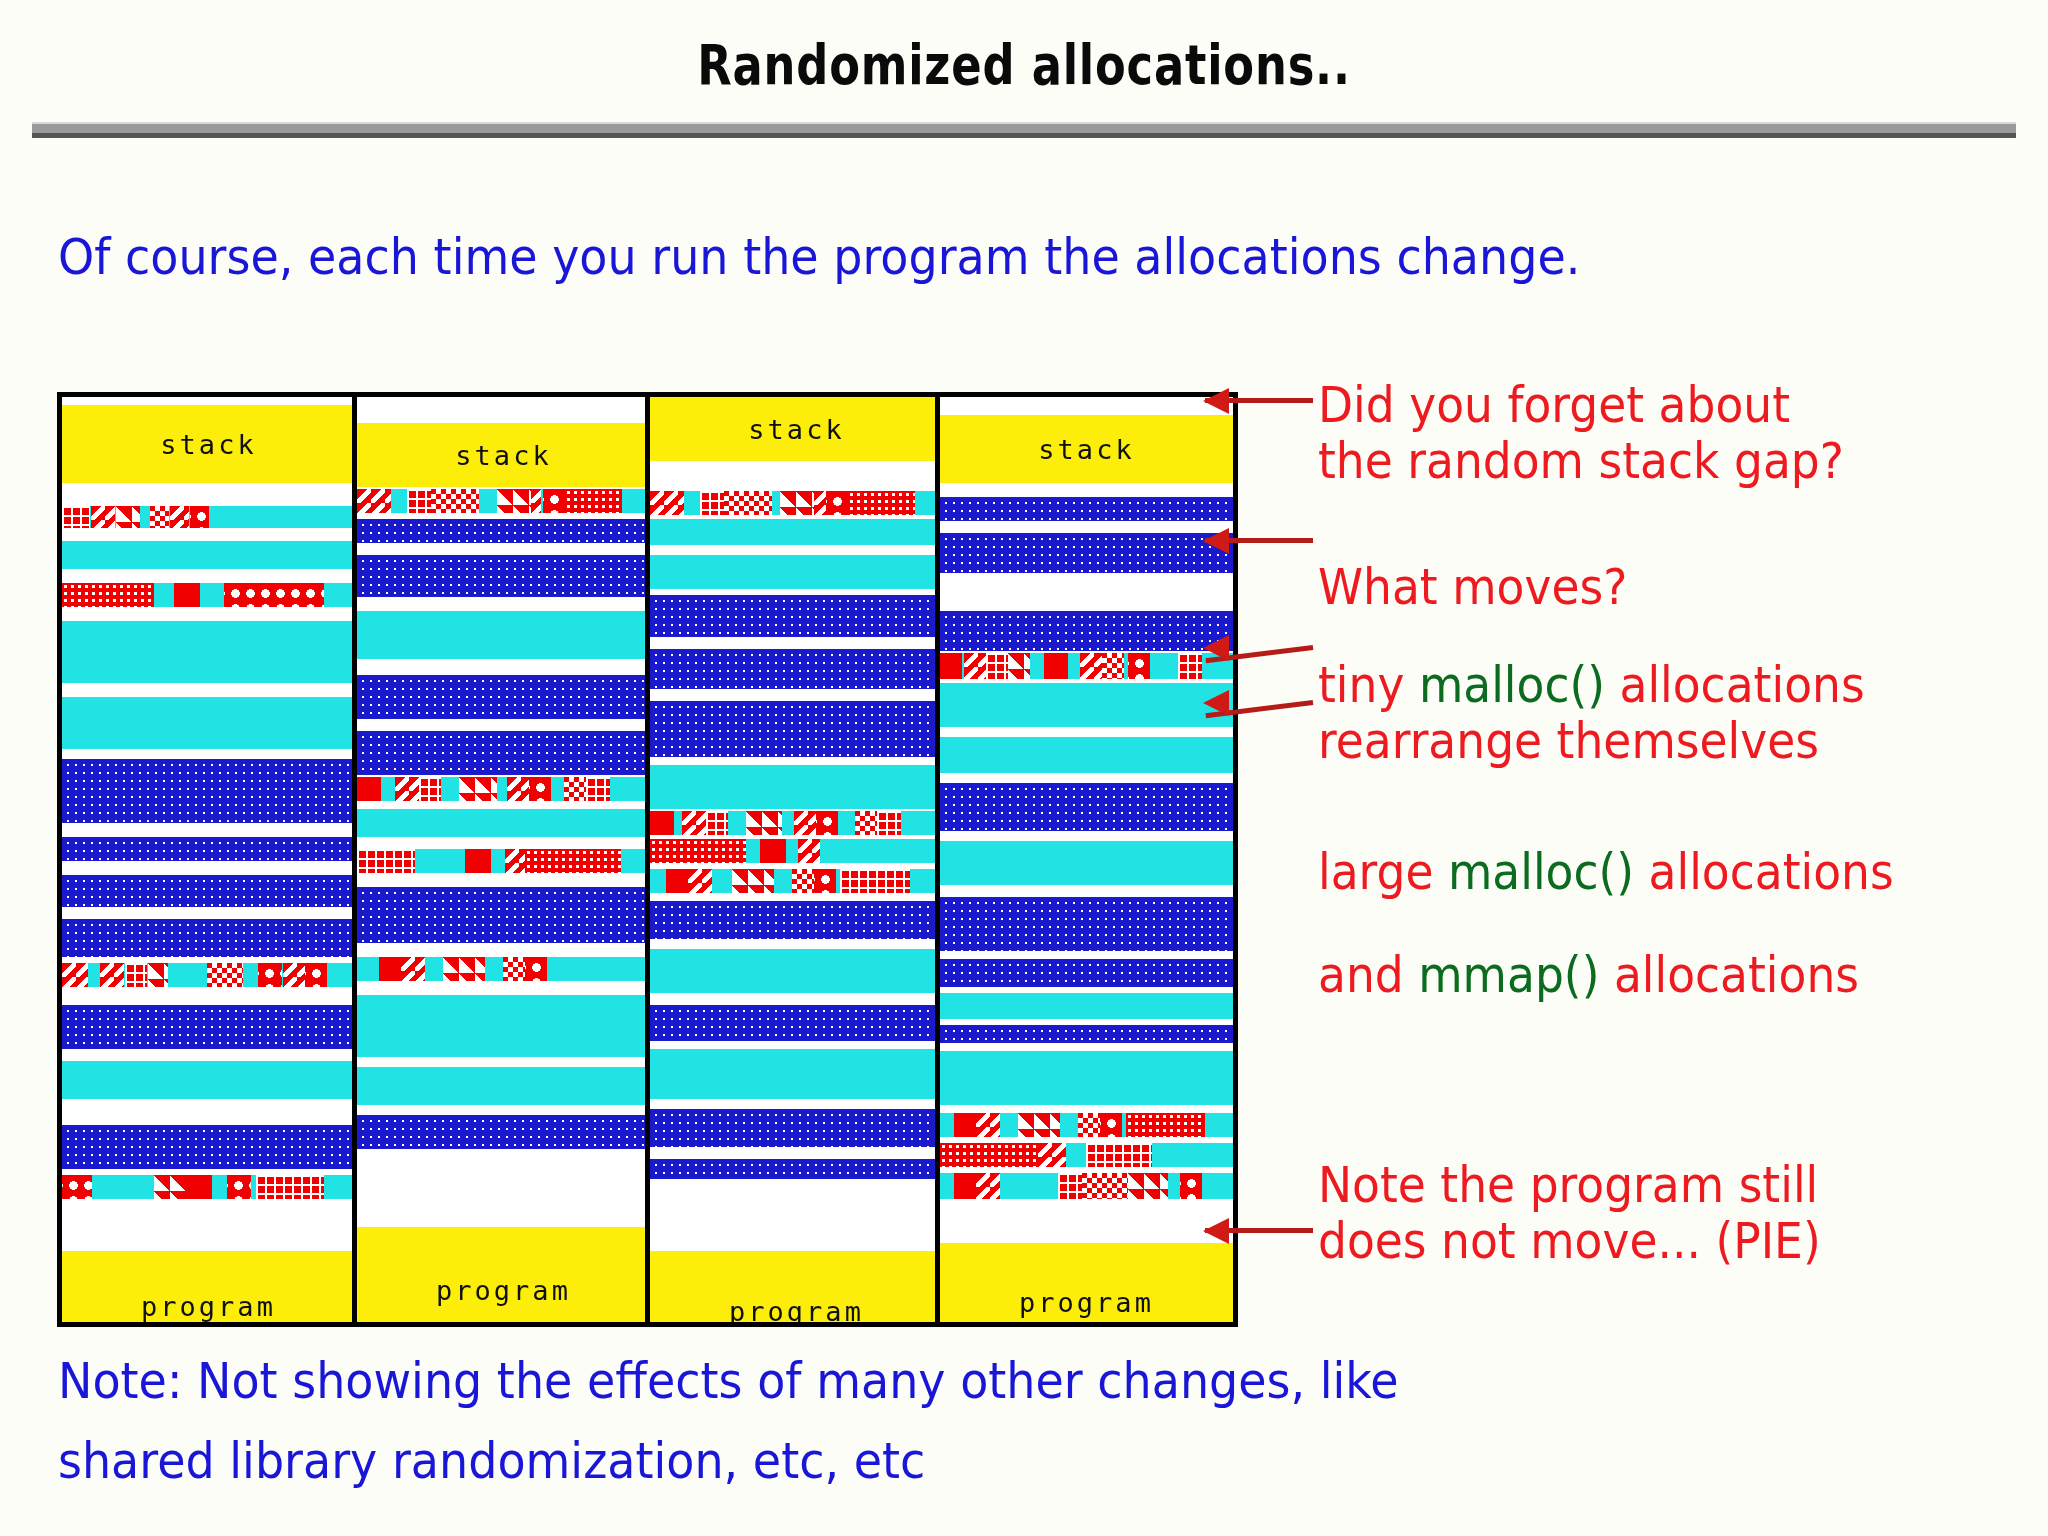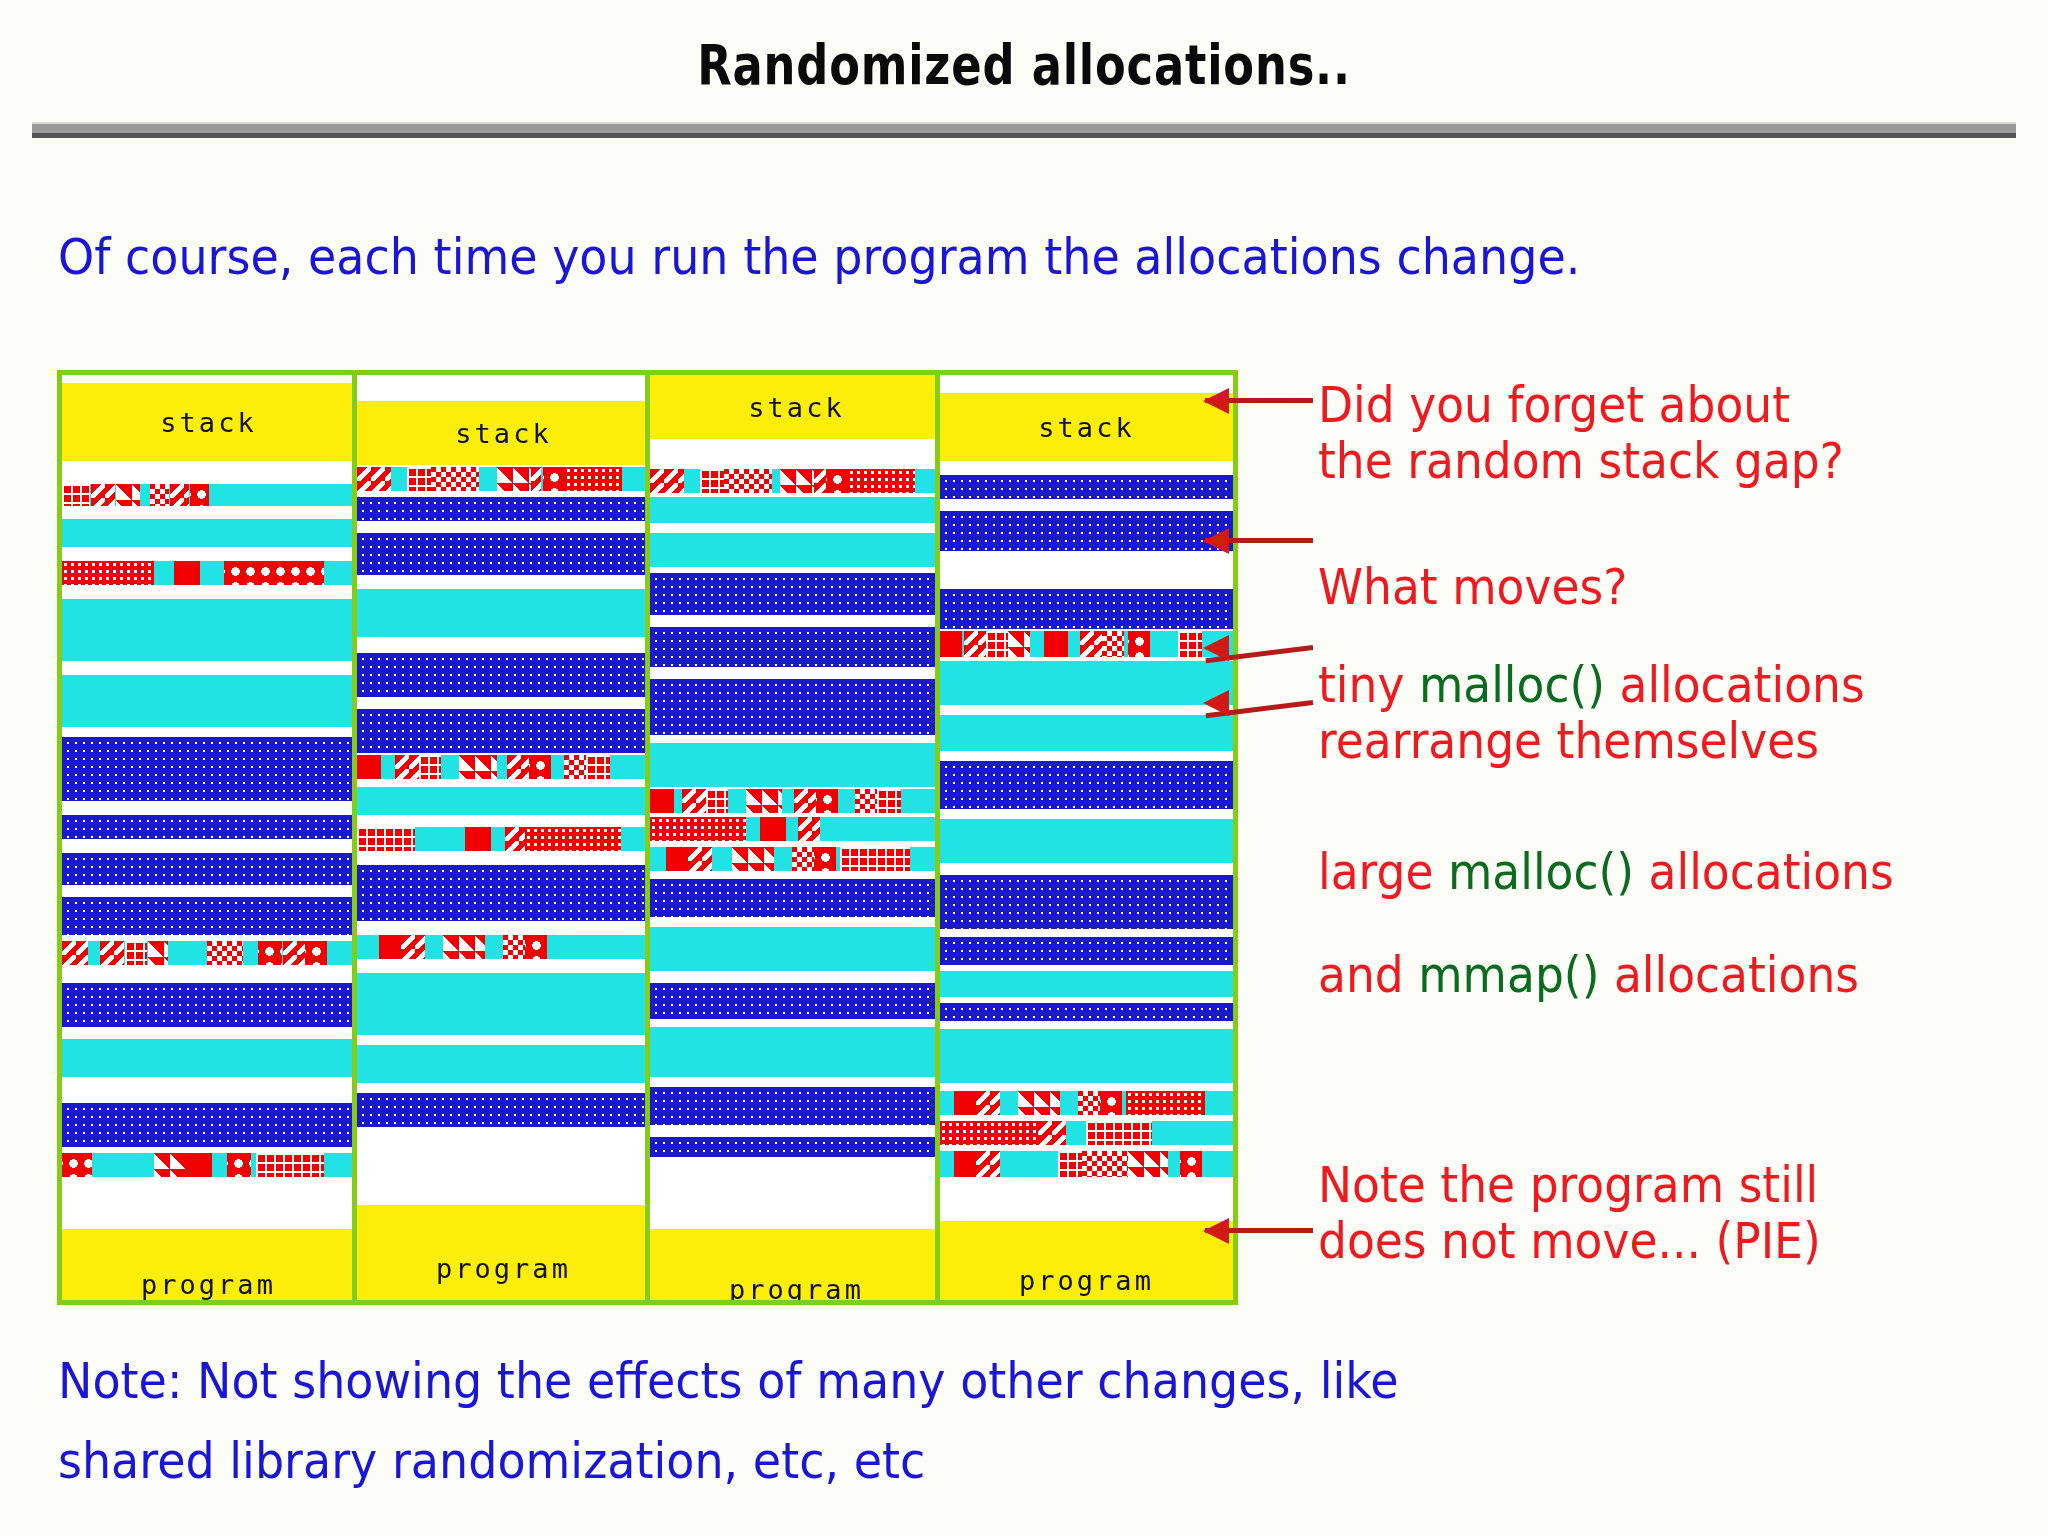--- a/index.html
+++ b/index.html
@@ -43,24 +43,24 @@
     transform-origin:left top;
   }
   #intro-text{ left:58px; top:228px; }
   #note-line-1{ left:58px; top:1352px; }
   #note-line-2{ left:58px; top:1432px; }
 
   
   #diagram{ position:absolute; left:0; top:0; width:1250px; height:1536px; }
   .mem-column{
     position:absolute;
-    top:370px;
+    top:392px;
     width:303px;
     height:935px;
-    border:5px solid #84cc16;
+    border:5px solid #000000;
     background:#ffffff;
     box-sizing:border-box;
     overflow:hidden;
   }
   #col-1{ left:57px; }
   #col-2{ left:352px; }
   #col-3{ left:645px; }
   #col-4{ left:935px; }
 
   .band{ position:absolute; left:0; width:100%; }

